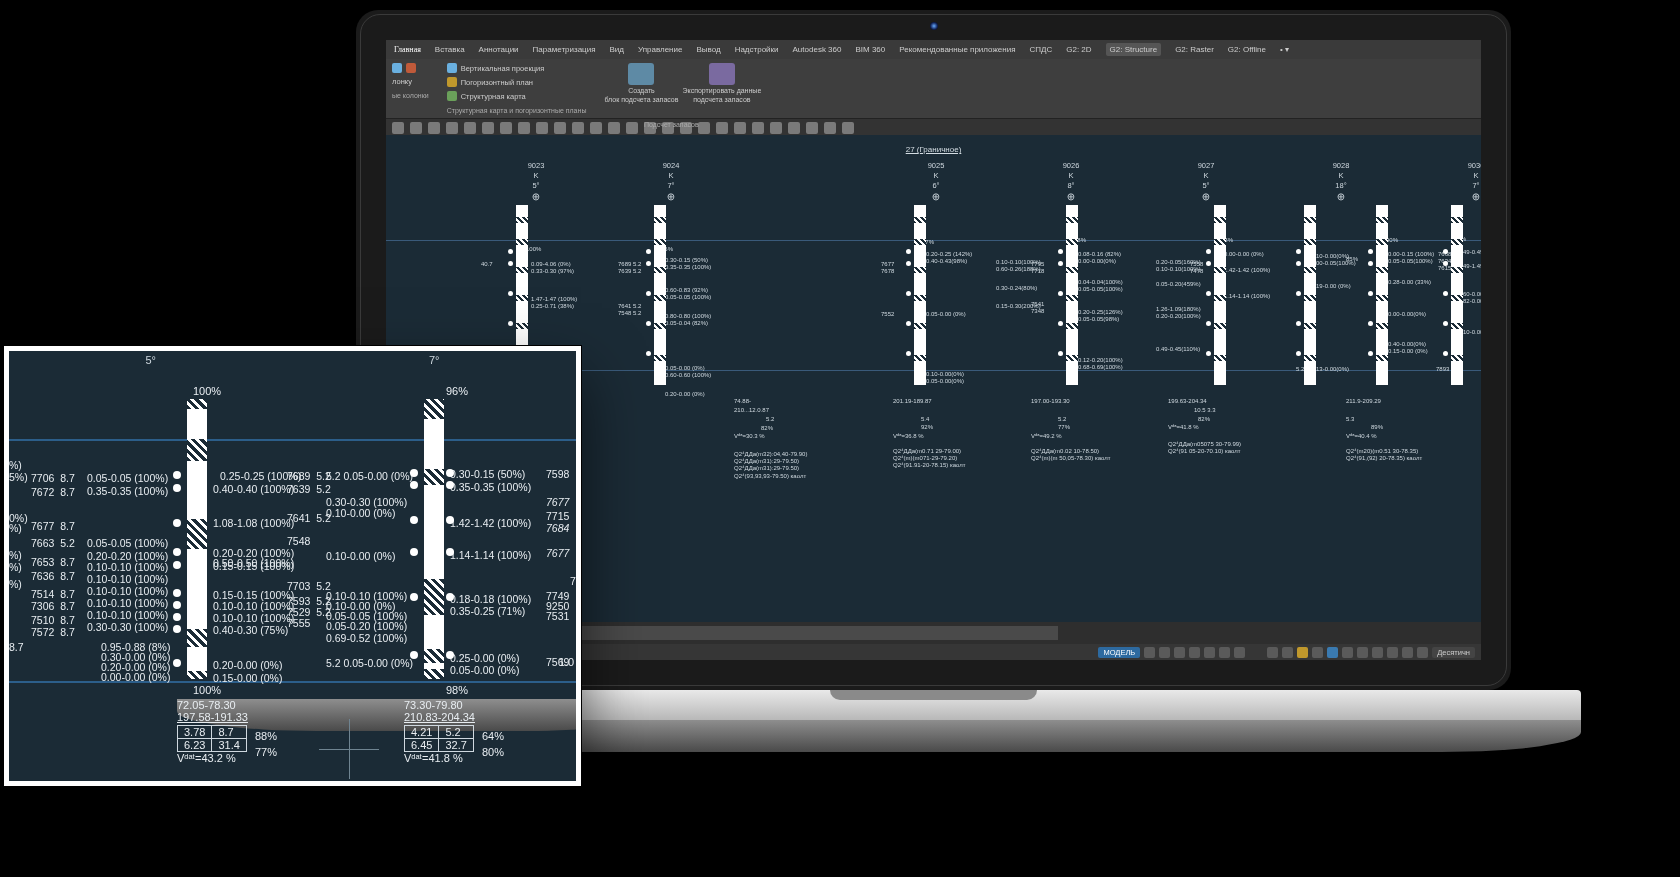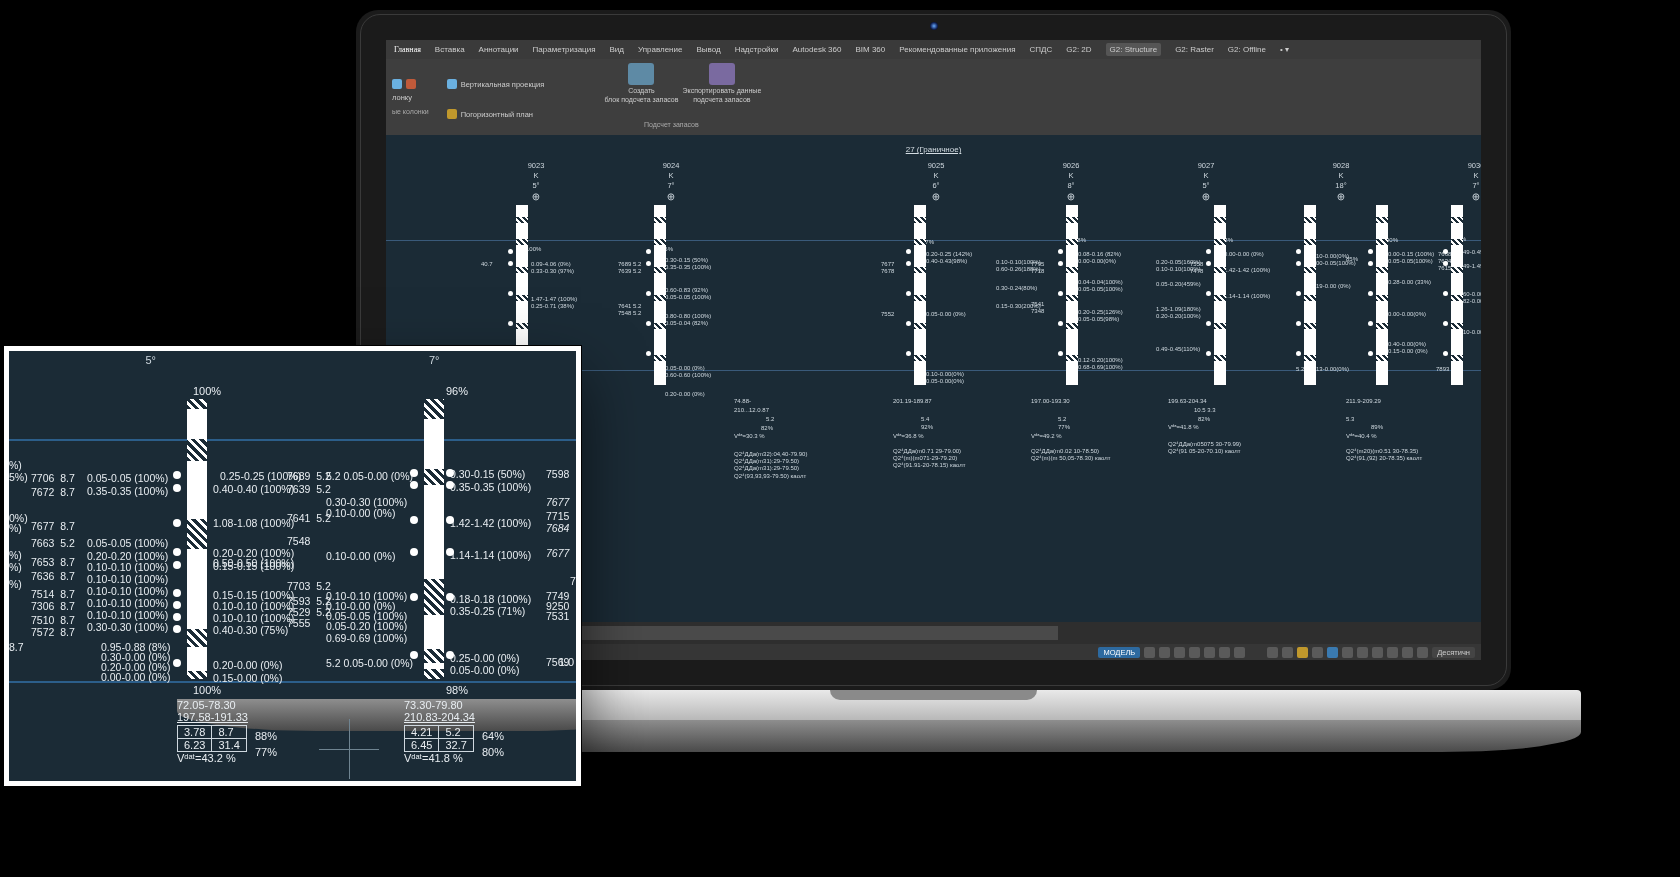--- a/index.html
+++ b/index.html
@@ -15,21 +15,21 @@
   .base::after{ content:""; position:absolute; left:42%; right:42%; top:0; height:10px; background:#8a8a8a; border-radius:0 0 10px 10px; }
   .foot{ position:absolute; left:-70px; right:-70px; top:710px; height:32px; background:linear-gradient(#8e8e8e,#4a4a4a); border-radius:0 0 140px 140px / 0 0 20px 20px;}
 
   
   .menu-bar { display:flex; gap:14px; padding:3px 8px; background:#3a3a3a; font-size:8px; color:#ccc; align-items:center; white-space:nowrap; overflow:hidden;}
   .menu-bar span:first-child{ color:#fff;font-family:Liberation Serif, serif;}
   .tab-active{ background:#555; padding:2px 4px; border-radius:2px; }
   .ribbon { display:flex; background:#3e3e3e; padding:4px 6px; gap:18px; border-bottom:1px solid #222; }
   .ribbon-group { display:flex; flex-direction:column; gap:4px; font-size:7.5px; color:#ccc; }
   .ribbon-group .title{ font-size:7px; color:#aaa; margin-top:2px; text-align:center;}
-  .ribbon-row{ display:flex; gap:4px; align-items:center;margin-top:16px;}
+  .ribbon-row{ display:flex; gap:4px; align-items:center;}
   .ribbon-ico{ width:10px; height:10px; background:#6ab0e0; border-radius:2px; flex:0 0 auto;}
   .ribbon-big{ display:flex; flex-direction:column; align-items:center; gap:2px; font-size:7px; color:#ccc; text-align:center; }
   .ribbon-big .bigico{ width:26px; height:22px; background:#5e8aa5; border-radius:3px;}
   .toolbar{ display:flex; gap:6px; padding:3px 6px; background:#333; border-bottom:1px solid #222;}
   .toolbar i{ width:12px; height:12px; background:#7a7a7a; display:inline-block; border-radius:2px;}
   .doc-title{ font-size:8px; color:#aaa; padding:2px 6px; background:#2a2a2a;}
 
   
   .canvas { position:absolute; left:0; right:0; top:95px; bottom:38px; background:#1b2b36; overflow:hidden;}
   .section-title{ position:absolute; top:10px; left:50%; transform:translateX(-50%); font-size:8px; color:#d4dde3; text-decoration:underline;}
@@ -514,21 +514,21 @@
   <div class="lbl" id="c2bot" style="left: 437px; top: 332px;">98%</div>
   <div id="c2-mid">
       <div class="lbl lblsm" style="left: 317px; top: 118px;">5.2  0.05-0.00 (0%)</div>
       <div class="lbl lblsm" style="left: 317px; top: 144px;">0.30-0.30 (100%)</div>
       <div class="lbl lblsm" style="left: 317px; top: 155px;">0.10-0.00 (0%)</div>
       <div class="lbl lblsm" style="left: 317px; top: 198px;">0.10-0.00 (0%)</div>
       <div class="lbl lblsm" style="left: 317px; top: 238px;">0.10-0.10 (100%)</div>
       <div class="lbl lblsm" style="left: 317px; top: 248px;">0.10-0.00 (0%)</div>
       <div class="lbl lblsm" style="left: 317px; top: 258px;">0.05-0.05 (100%)</div>
       <div class="lbl lblsm" style="left: 317px; top: 268px;">0.05-0.20 (100%)</div>
-      <div class="lbl lblsm" style="left: 317px; top: 280px;">0.69-0.69 (100%)</div>
+      <div class="lbl lblsm" style="left: 317px; top: 280px;">0.69-0.52 (100%)</div>
       <div class="lbl lblsm" style="left: 317px; top: 305px;">5.2  0.05-0.00 (0%)</div>
     </div>
   <div id="c2-right">
       <div class="lbl lblsm" style="left: 441px; top: 116px; font-style: normal;">0.30-0.15 (50%)</div>
       <div class="lbl lblsm" style="left: 441px; top: 129px; font-style: normal;">0.35-0.35 (100%)</div>
       <div class="lbl lblsm" style="left: 441px; top: 165px; font-style: normal;">1.42-1.42 (100%)</div>
       <div class="lbl lblsm" style="left: 441px; top: 197px; font-style: normal;">1.14-1.14 (100%)</div>
       <div class="lbl lblsm" style="left: 441px; top: 241px; font-style: normal;">0.18-0.18 (100%)</div>
       <div class="lbl lblsm" style="left: 441px; top: 253px; font-style: normal;">0.35-0.25 (71%)</div>
       <div class="lbl lblsm" style="left: 441px; top: 300px; font-style: normal;">0.25-0.00 (0%)</div>

